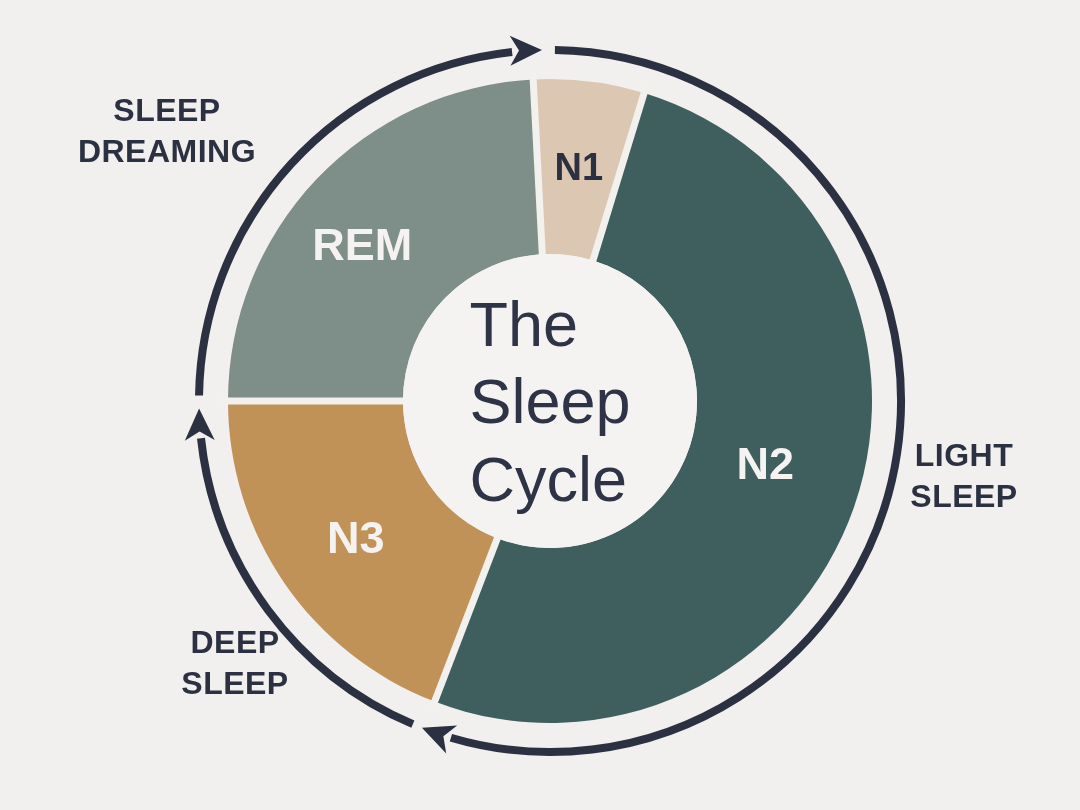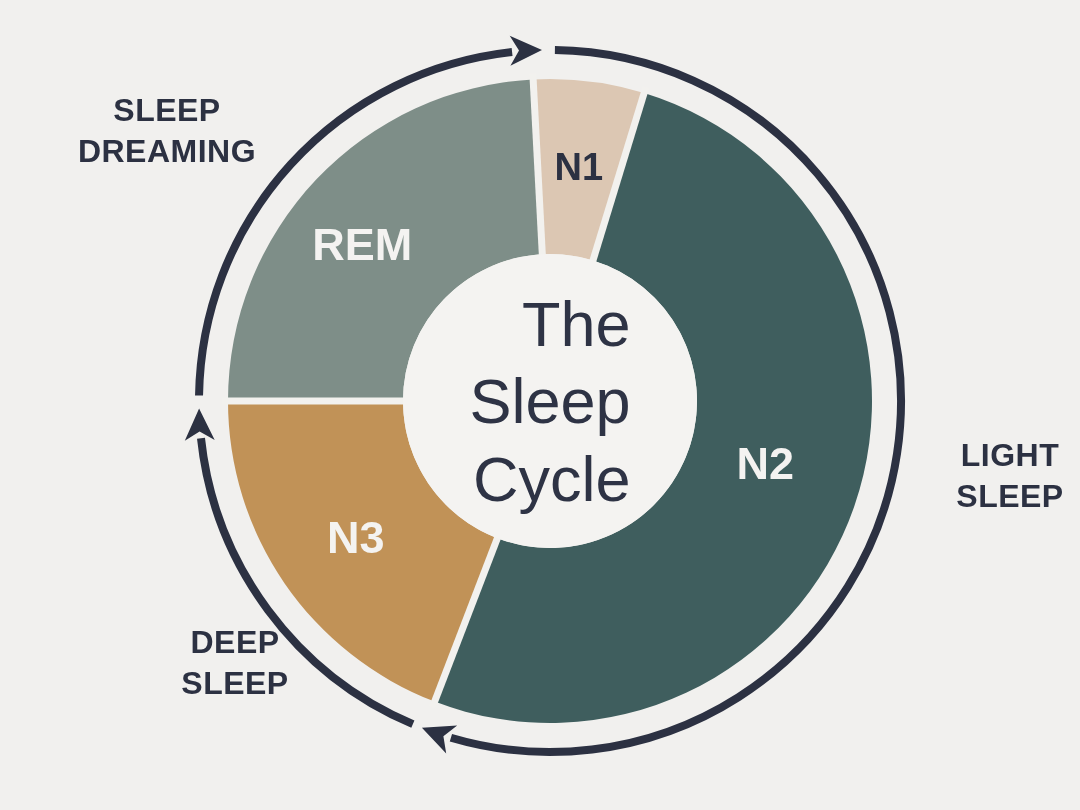--- a/index.html
+++ b/index.html
@@ -16,28 +16,28 @@
     transform:translate(-50%,-50%);
     white-space:pre-line;
     text-align:center;
     font-weight:700;
     font-size:32px;
     line-height:1.27;
     letter-spacing:.5px;
     color:#2c3142;
   }
   .label-vivid{left:167px;top:131px;}
-  .label-light{left:964px;top:476px;margin-left:46px;}
+  .label-light{left:964px;top:476px;}
   .label-deep{left:191px;top:663px;margin-left:44px;}
   .center-title{
     position:absolute;
     left:550px;top:402px;
     transform:translate(-50%,-50%);
     white-space:pre-line;
-    text-align:right;
+    text-align:left;
     font-size:63px;
     line-height:1.23;
     color:#2e3345;
   }
 </style>
 </head>
 <body>
 
 <div class="canvas">
 

